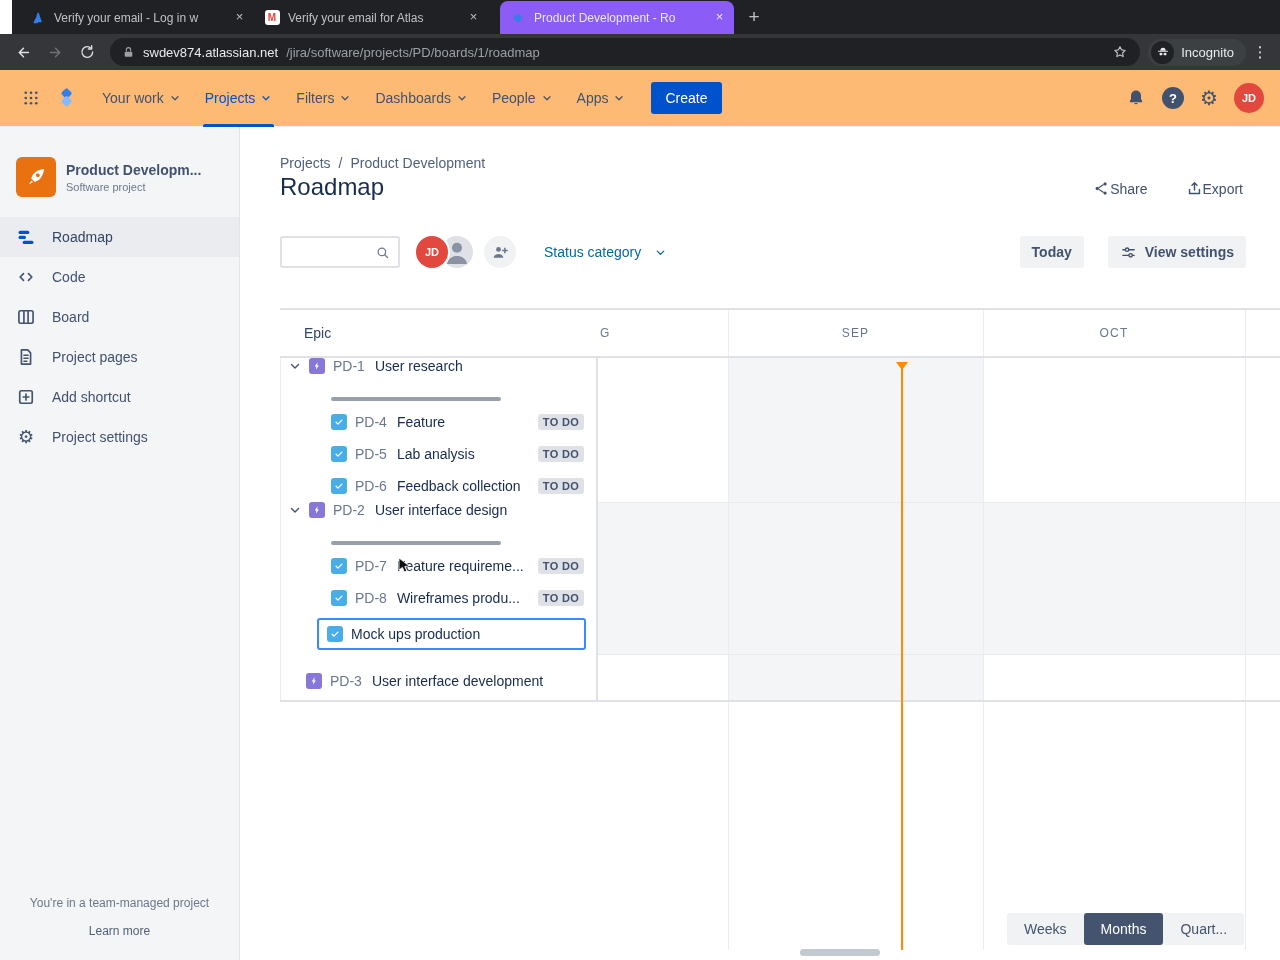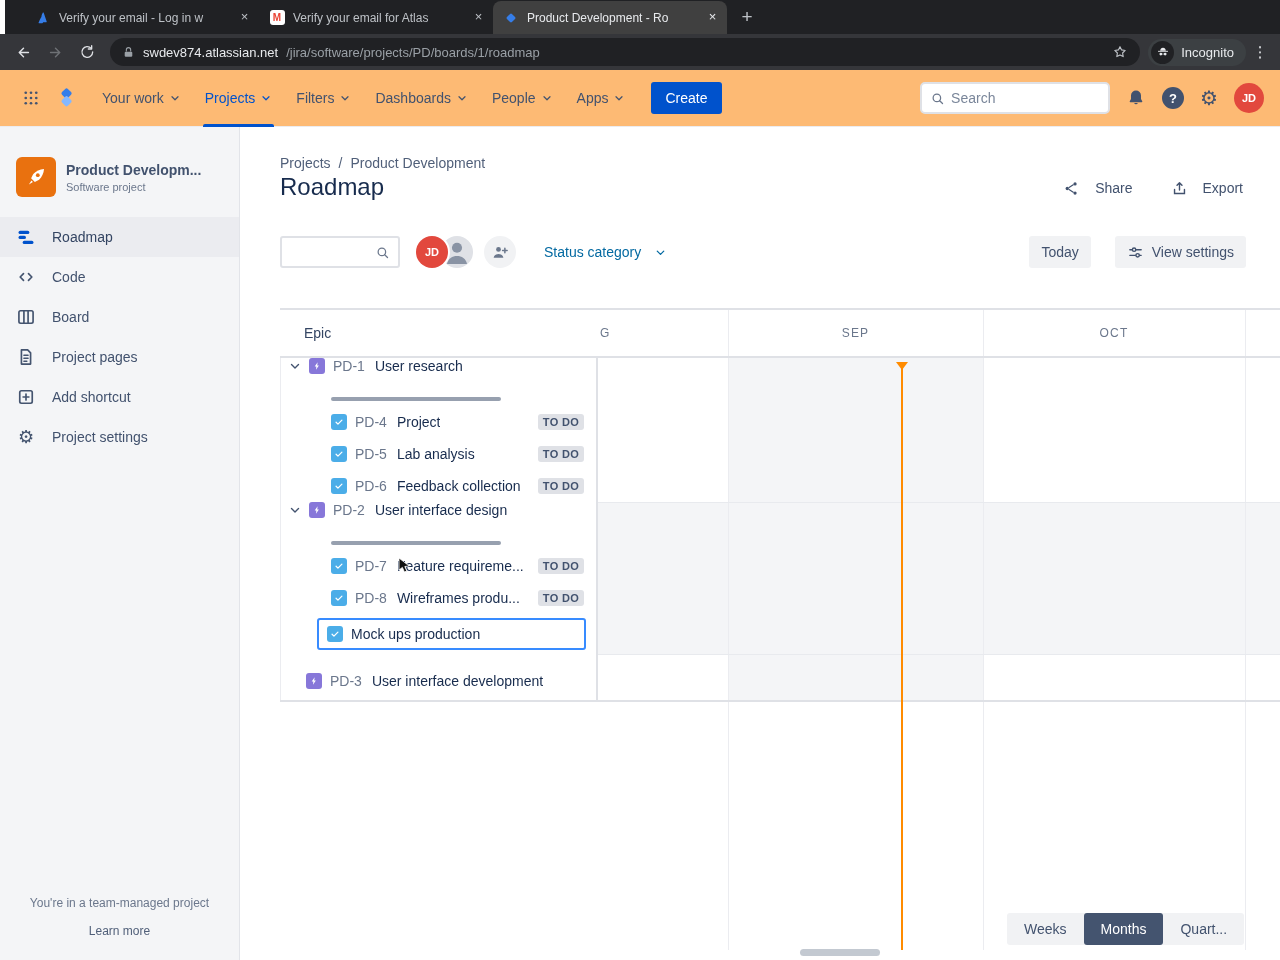--- a/index.html
+++ b/index.html
@@ -1,23 +1,23 @@
 <!DOCTYPE html>
 <html><head>
 <meta charset="utf-8">
 <style>
   * { box-sizing: border-box; margin: 0; padding: 0; }
   html,body { width:1280px; height:960px; overflow:hidden; }
   body { font-family:"Liberation Sans", sans-serif; background:#fff; position:relative; }
   svg { display:block; }
 
   
-  .tabstrip { position:absolute; top:0; left:5px; right:0; height:34px; background:#202124; display:flex; align-items:flex-end; padding-left:20px; }
+  .tabstrip { position:absolute; top:0; left:12px; right:0; height:34px; background:#202124; display:flex; align-items:flex-end; padding-left:8px; }
   .tab { width:234px; height:33px; display:flex; align-items:center; gap:8px; padding:0 6px 0 10px; color:#bdc1c6; font-size:12px; border-radius:8px 8px 0 0; overflow:hidden; flex:none; }
-  .tab.active { background:#404040; color:#e8eaed; }
+  .tab.active { background:#8b5cf6; color:#e8eaed;margin-left:12px; }
   .tab .t-title { flex:1; white-space:nowrap; overflow:hidden; }
   .tab .t-close { width:17px; height:17px; border-radius:50%; font-size:13px; line-height:16px; text-align:center; flex:none; }
   .favicon { width:16px; height:16px; flex:none; display:flex; align-items:center; justify-content:center; }
   .gmail-chip { width:15px; height:15px; background:#fff; border-radius:3px; color:#EA4335; font-size:10px; font-weight:700; display:flex; align-items:center; justify-content:center; }
   .newtab { width:28px; height:28px; margin:0 0 3px 6px; color:#bdc1c6; font-size:19px; display:flex; align-items:center; justify-content:center; border-radius:50%; }
 
   .urlbar { position:absolute; top:34px; left:0; right:0; height:36px; background:#35363a; display:flex; align-items:center; padding:0 8px; gap:2px; }
   .navbtn { width:30px; height:30px; border-radius:50%; color:#dfe1e5; display:flex; align-items:center; justify-content:center; flex:none; }
   .navbtn.disabled { color:#6e7175; }
   .omnibox { flex:1; height:28px; background:#202124; border-radius:14px; display:flex; align-items:center; gap:8px; padding:0 12px; margin:0 6px; font-size:13px; min-width:0; }
@@ -56,32 +56,32 @@
   .side-item.active .si-icon { color:#0052CC; }
   .si-icon { width:24px; height:24px; color:#44546F; display:flex; align-items:center; justify-content:center; flex:none; }
   .side-foot { position:absolute; bottom:22px; left:0; right:0; text-align:center; font-size:12px; color:#6B778C; }
   .side-foot .lm { margin-top:14px; color:#505F79; }
 
   
   .main { position:absolute; left:240px; top:127px; right:0; bottom:0; background:#fff; overflow:hidden; }
   .breadcrumb { position:absolute; left:40px; top:28px; display:flex; gap:8px; font-size:14px; color:#505F79; }
   .page-title { position:absolute; left:40px; top:46px; font-size:24px; font-weight:500; color:#172B4D; }
   .page-actions { position:absolute; top:53px; right:37px; display:flex; gap:38px; }
-  .action { display:flex; gap:15px; font-size:14px; font-weight:500; color:#42526E; }
+  .action { display:flex; align-items:center; gap:0; font-size:14px; font-weight:500; color:#42526E; }
 
   .tb-search { position:absolute; left:40px; top:109px; width:120px; height:32px; border:2px solid #DFE1E6; border-radius:3px; display:flex; align-items:center; padding:0 8px; background:#fff; }
   .tb-search input { border:none; outline:none; flex:1; min-width:0; font-size:14px; font-family:inherit; color:#172B4D; }
   .tb-avatars { position:absolute; left:176px; top:109px; display:flex; align-items:center; }
   .tb-av { width:32px; height:32px; border-radius:50%; box-shadow:0 0 0 2px #fff; display:flex; align-items:center; justify-content:center; }
   .tb-av.jd { background:#E2483D; color:#fff; font-size:11px; font-weight:700; z-index:2; }
   .tb-av.anon { background:#DFE1E6; margin-left:-7px; z-index:1; overflow:hidden; }
   .add-person { margin-left:11px; width:32px; height:32px; border-radius:50%; background:#F1F2F4; color:#6B778C; display:flex; align-items:center; justify-content:center; }
   .status-cat { position:absolute; left:298px; top:109px; height:32px; display:flex; align-items:center; gap:13px; font-size:14px; font-weight:500; color:#0369a1; padding:0 6px; }
   .tb-right { position:absolute; right:34px; top:109px; display:flex; gap:24px; }
-  .btn-subtle { height:32px; background:#F1F2F4; border-radius:3px; display:flex; align-items:center; gap:8px; padding:0 12px; font-size:14px; font-weight:400; color:#42526E; }
+  .btn-subtle { height:32px; background:#F1F2F4; border-radius:3px; display:flex; align-items:center; gap:8px; padding:0 12px; font-size:14px; font-weight:700; color:#42526E; }
 
   
   .rm-table { position:absolute; left:40px; top:181px; width:1000px; height:642px; border-top:2px solid #DFE1E6;text-decoration:underline; }
   .shade-col { position:absolute; left:448px; top:48px; width:255px; height:342px; background:#F4F5F7; }
   .shade-row { position:absolute; left:318px; top:192px; right:0; height:152px; background:#F4F5F7; }
   .col-line { position:absolute; top:0; width:1px; height:640px; background:#EBECF0; }
   .h-line { position:absolute; left:0; right:0; height:1px; background:#E8EAEE; }
   .tbl-header { position:absolute; left:0; top:0; right:0; height:48px; border-bottom:2px solid #DFE1E6; }
   .epic-h { position:absolute; left:24px; top:0; height:46px; display:flex; align-items:center; font-size:14px; font-weight:500; color:#344563; }
   .month { position:absolute; top:0; height:46px; display:flex; align-items:center; justify-content:center; font-size:12px; font-weight:500; letter-spacing:1.2px; color:#6B778C; }
@@ -247,27 +247,20 @@
   </div>
   <div class="nav-item">
     <span>Apps</span>
     <svg width="12" height="12" viewBox="0 0 24 24">
         <path d="M6 9.5l6 6 6-6" fill="none" stroke="currentColor" stroke-width="2.4" stroke-linecap="round" stroke-linejoin="round"></path>
       </svg>
   </div>
   <button class="create-btn">Create</button>
 
   <div class="nav-right">
-    <div class="nav-search">
-      <svg width="15" height="15" viewBox="0 0 24 24">
-          <circle cx="11" cy="11" r="6" fill="none" stroke="#6B778C" stroke-width="2"></circle>
-          <path d="M15.5 15.5L20 20" stroke="#6B778C" stroke-width="2" stroke-linecap="round"></path>
-        </svg>
-      <input placeholder="Search" style="">
-    </div>
     <span class="icon-btn">
       <svg width="20" height="20" viewBox="0 0 24 24">
           <path fill="#42526E" d="M12 3a6 6 0 0 0-6 6v4.2L4.5 16c-.3.5 0 1 .6 1h13.8c.6 0 .9-.5.6-1L18 13.2V9a6 6 0 0 0-6-6zm-2.2 15a2.3 2.3 0 0 0 4.4 0z"></path>
         </svg>
     </span>
     <span class="help-circle">?</span>
     <span class="gear-glyph">⚙</span>
     <span class="avatar">JD</span>
   </div>
 </div>
@@ -459,21 +452,21 @@
         <span class="iname">User research</span>
         <span class="progress"></span>
       </div>
       <div class="row-child">
         <span class="task-ic">
             <svg width="10" height="10" viewBox="0 0 24 24">
               <path d="M5 12.5l4.5 4.5L19 7.5" fill="none" stroke="#fff" stroke-width="3" stroke-linecap="round" stroke-linejoin="round"></path>
             </svg>
           </span>
         <span class="ikey">PD-4</span>
-        <span class="iname">Project</span>
+        <span class="iname">Feature</span>
         <span class="badge">TO DO</span>
       </div>
       <div class="row-child">
         <span class="task-ic">
             <svg width="10" height="10" viewBox="0 0 24 24">
               <path d="M5 12.5l4.5 4.5L19 7.5" fill="none" stroke="#fff" stroke-width="3" stroke-linecap="round" stroke-linejoin="round"></path>
             </svg>
           </span>
         <span class="ikey">PD-5</span>
         <span class="iname">Lab analysis</span>

